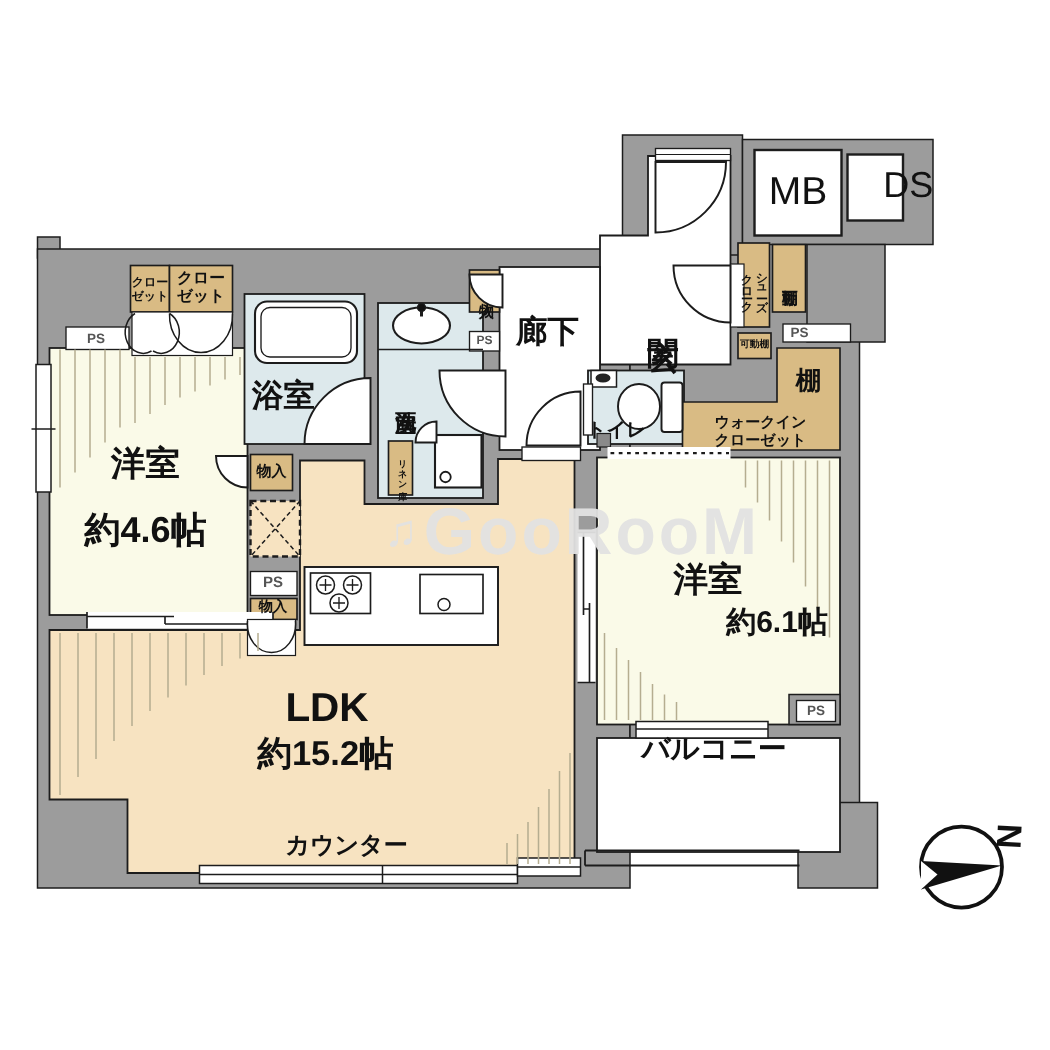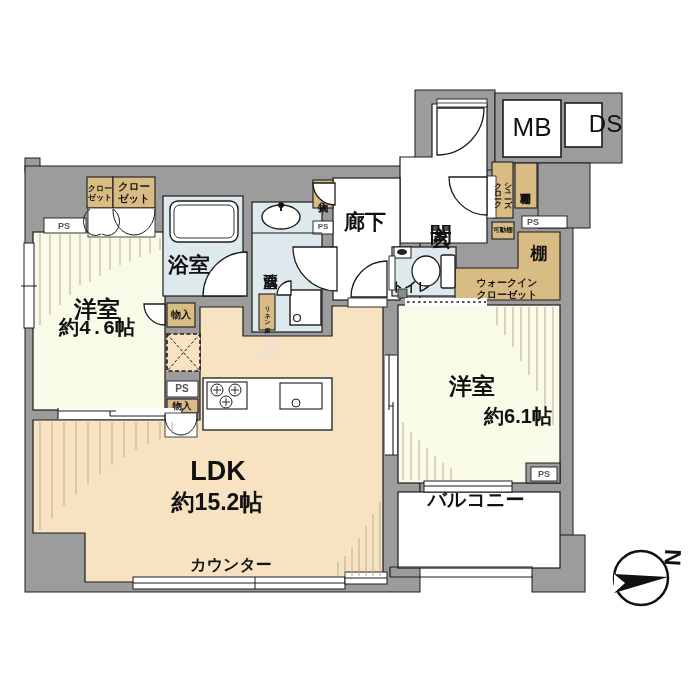--- a/index.html
+++ b/index.html
@@ -166,27 +166,28 @@
 
   <g>
     <circle cx="641" cy="578" r="27" fill="#ffffff" stroke="#111" stroke-width="2.5"></circle>
     <polygon points="614,593 668,577 614,574" fill="#111"></polygon>
     <polygon points="614,593 614,574 625,583" fill="#ffffff"></polygon>
   </g>
 </svg>
 
 <div id="watermark">
   <span class="note">♫</span>
+  <span class="wm">GooRooM</span>
 </div>
 
 <div>
   <div class="lbl" style="left:218px;top:472px;font-size:27px;">LDK</div>
   <div class="lbl" style="left:217px;top:502px;font-size:23px;">約15.2帖</div>
   <div class="lbl" style="left:97px;top:309px;font-size:23px;">洋室</div>
-  <div class="lbl" style="left:97px;top:328px;font-size:20px;font-family:Liberation Mono, monospace;">約4.6帖</div>
+  <div class="lbl" style="left:97px;top:354px;font-size:24px;">約4.6帖</div>
   <div class="lbl" style="left:472px;top:386px;font-size:23px;">洋室</div>
   <div class="lbl" style="left:474px;top:416px;font-size:20px;margin-left:44px;">約6.1帖</div>
   <div class="lbl" style="left:476px;top:500px;font-size:19px;">バルコニー</div>
   <div class="lbl" style="left:231px;top:565px;font-size:16px;">カウンター</div>
   <div class="lbl" style="left:189px;top:265px;font-size:21px;">浴室</div>
   <div class="lbl v" style="left:271px;top:263px;font-size:14px;">洗面室</div>
   <div class="lbl" style="left:365px;top:222px;font-size:21px;">廊下</div>
   <div class="lbl v" style="left:441px;top:209px;font-size:21px;">玄関</div>
   <div class="lbl" style="left:411px;top:287px;font-size:13px;">トイレ</div>
   <div class="lbl" style="left:532px;top:128px;font-size:26px;font-weight:400;">MB</div>

